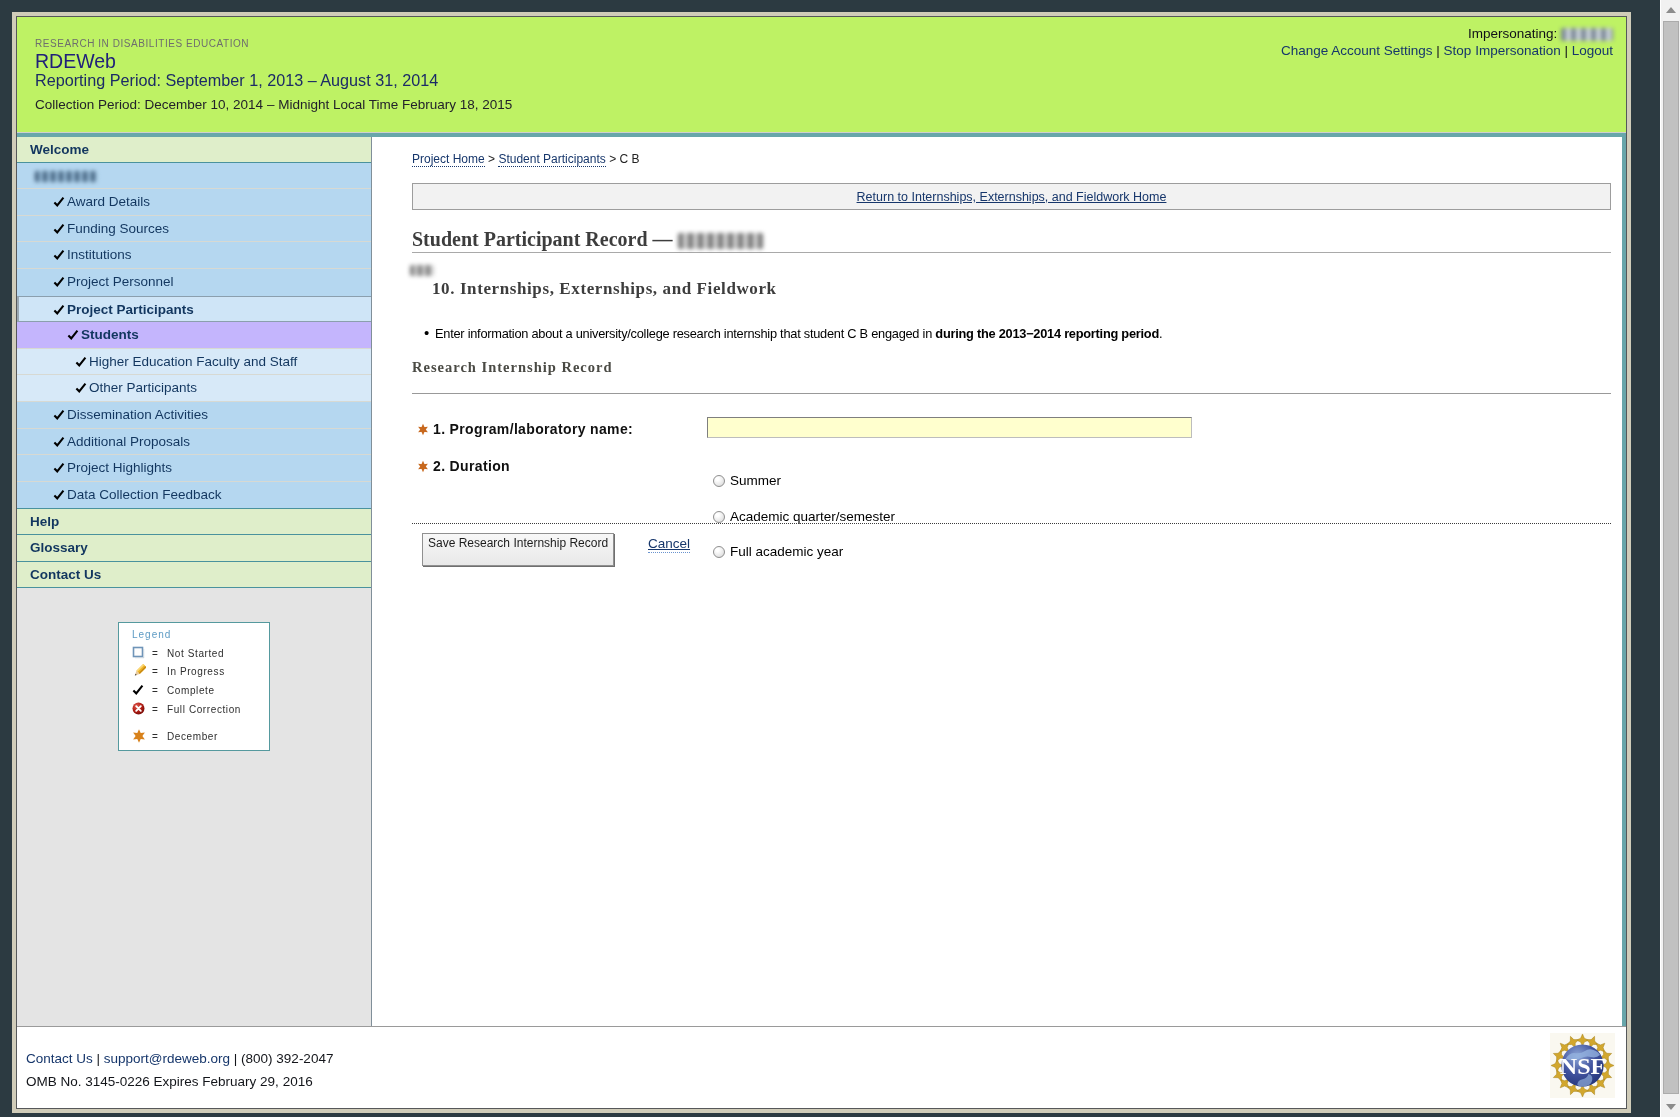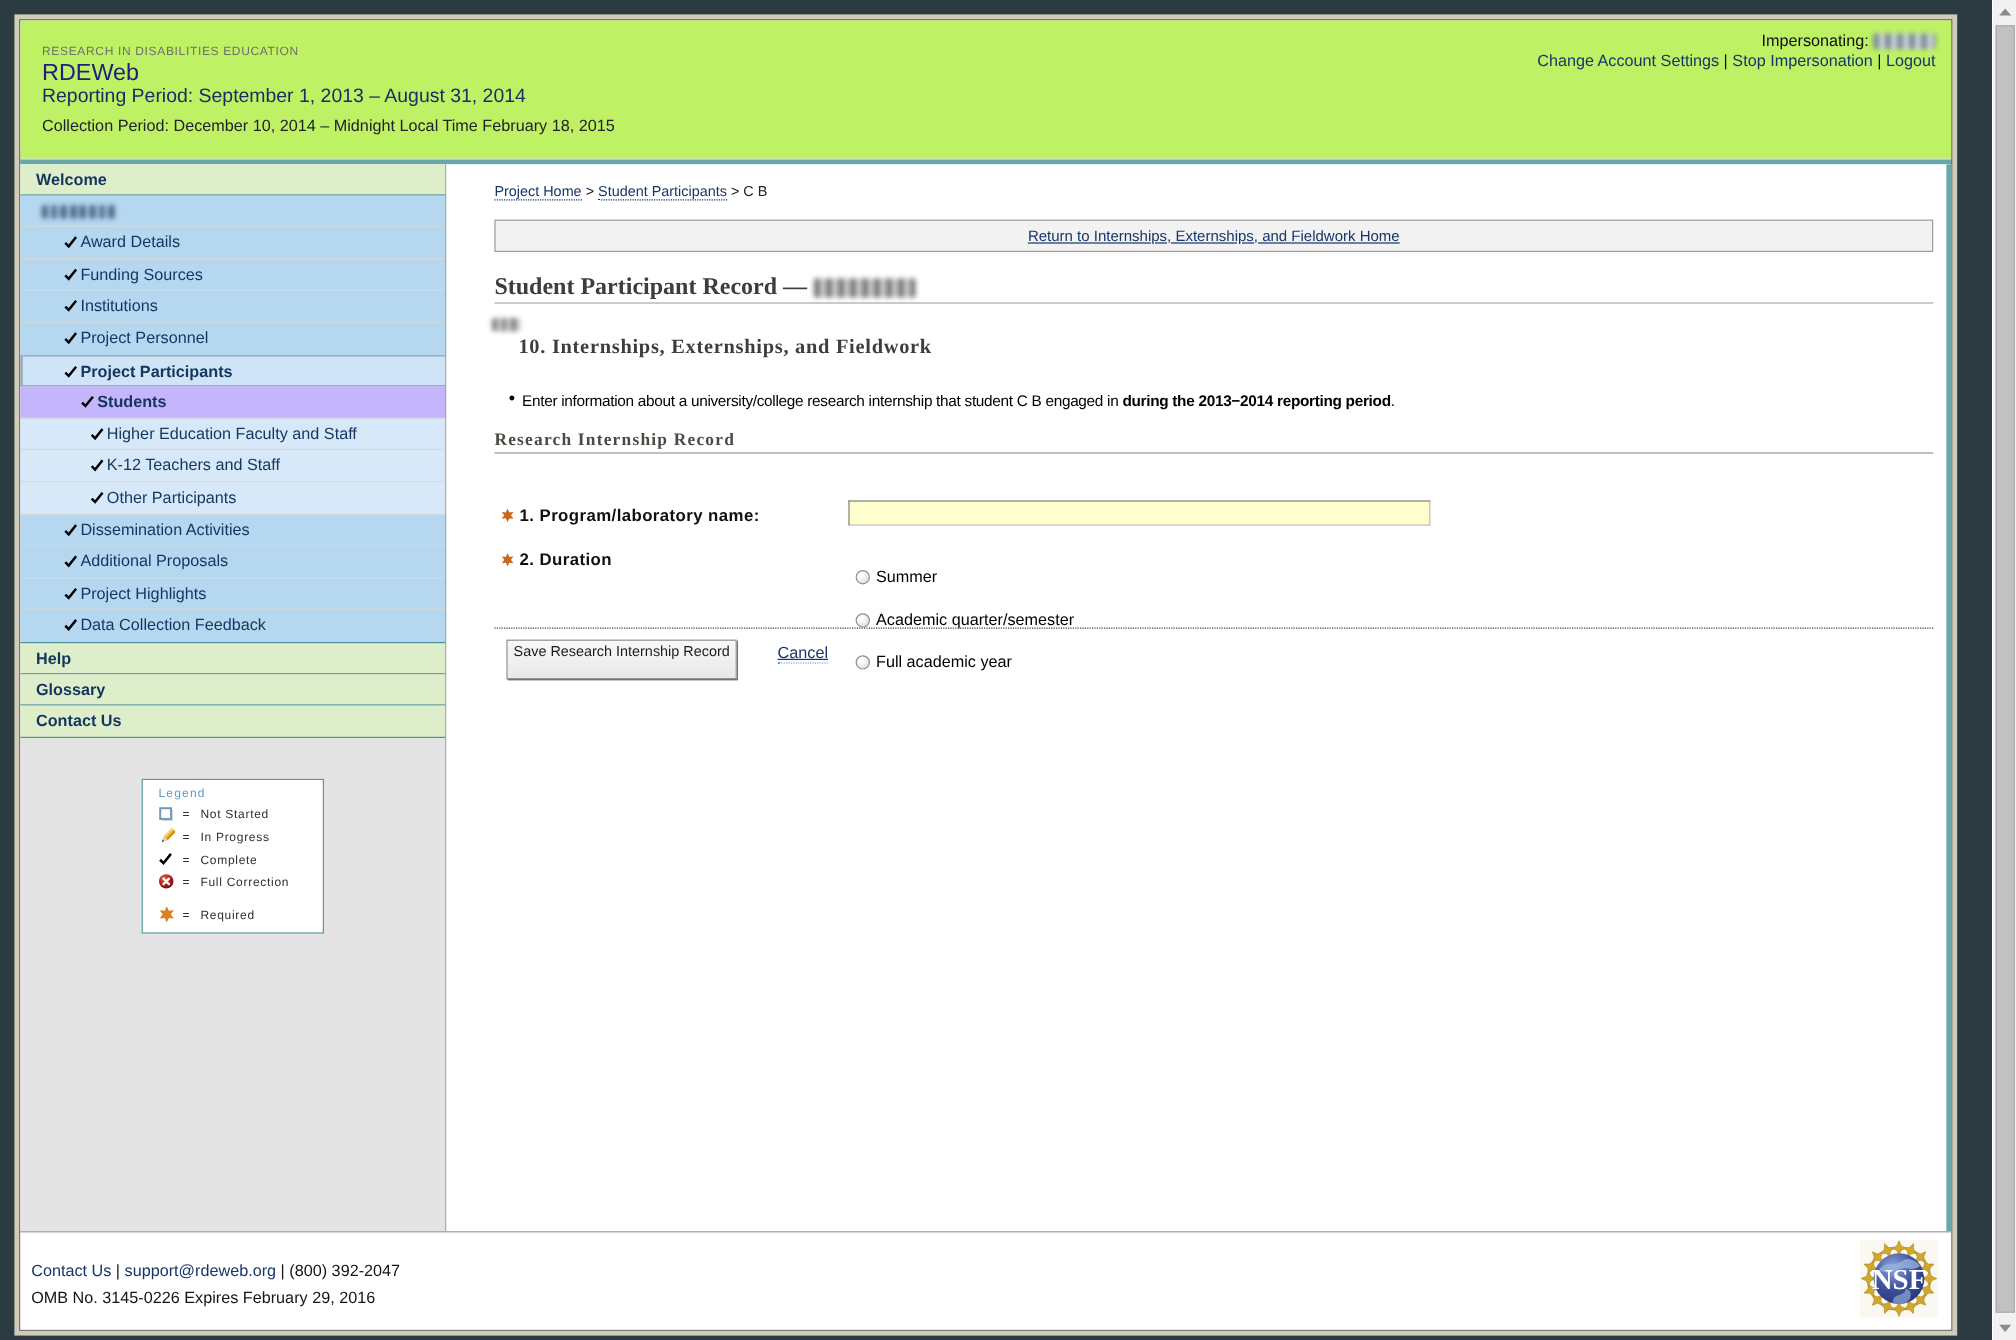--- a/index.html
+++ b/index.html
@@ -59,21 +59,21 @@
 #main { flex:1; position:relative; background:#fff; font-size:13px; border-right:4px solid #68a6aa; }
 .crumb { position:absolute; left:40px; top:15px; font-size:12px; color:#222; }
 .crumb a { color:#16366b; border-bottom:1px dotted #16366b; }
 .retbox { position:absolute; left:40px; top:46px; width:1199px; height:27px; background:#f2f2f2; border:1px solid #9d9d9d; text-align:center; line-height:26px; font-size:12.5px; }
 .retbox a { color:#16366b; text-decoration:underline; }
 h2.rec { position:absolute; left:40px; top:93px; width:1199px; font-family:"Liberation Serif",serif; font-size:20px; line-height:19px; color:#3d3d3d; border-bottom:1px solid #a9a9a9; padding-bottom:3px; }
 .cb { position:absolute; left:38px; top:125px; }
 h3.ten { position:absolute; left:60px; top:142px; font-family:"Liberation Serif",serif; font-size:17px; letter-spacing:0.6px; color:#3d3d3d; }
 .bullet { position:absolute; left:63px; top:189px; font-size:12.8px; letter-spacing:-0.25px; color:#000; }
 .bullet .dot { position:absolute; left:-11px; top:-2px; font-size:15px; letter-spacing:0; }
-h4.rir { position:absolute; left:40px; top:222px; width:1199px; font-family:"Liberation Serif",serif; font-size:14.5px; line-height:16px; letter-spacing:1px; color:#4a4a44; border-bottom:1px solid #999; padding-bottom:2px; }
+h4.rir { position:absolute; left:40px; top:222px; width:1199px; font-family:"Liberation Serif",serif; font-size:14.5px; line-height:16px; letter-spacing:1px; color:#4a4a44; border-bottom:1px solid #999; padding-bottom:18px; }
 .f1lab { position:absolute; left:61px; top:284px; font-size:14px; letter-spacing:0.35px; font-weight:bold; color:#101010; }
 .f2lab { position:absolute; left:61px; top:321px; font-size:14px; letter-spacing:0.35px; font-weight:bold; color:#101010; }
 .ast { position:absolute; left:-16px; top:0px; }
 .fld { position:absolute; left:335px; top:280px; width:485px; height:21px; background:#ffffce; border:1px solid; border-color:#7f7f7f #bdbdbd #bdbdbd #7f7f7f; }
 .radios { position:absolute; left:341px; top:320px; font-size:13.5px; color:#000; }
 .radios .r { position:relative; height:19.6px; padding-left:17px; white-space:nowrap;margin-top:16px; }
 .rb { position:absolute; left:0; top:2px; width:12px; height:12px; border-radius:50%; border:1px solid #8f8f8f; background:radial-gradient(circle at 35% 30%, #ffffff 15%, #e9e9e9 60%, #cfcfcf 100%); }
 .dotline { position:absolute; left:40px; top:386px; width:1199px; border-top:1px dotted #3c3c3c; }
 .savebtn { position:absolute; left:50px; top:396px; height:33px; padding:0 5px; background:linear-gradient(#f8f8f8,#e8e8e8); border:1px solid #909090; box-shadow:1px 1px 0 #6f6f6f; font-size:12px; color:#1c1c1c; line-height:19px; }
 .cancel { position:absolute; left:276px; top:399px; font-size:13.5px; }
@@ -133,23 +133,20 @@
                   <path d="M1.5 6.5 L4.6 9.6 L11.3 1.2" stroke="#000" stroke-width="2.25" fill="none"></path>
                 </svg></span>Project Participants</li>
         <li class="stu"><span class="ck"><svg width="12" height="12" viewBox="0 0 13 12" style="vertical-align:-1px">
                   <path d="M1.5 6.5 L4.6 9.6 L11.3 1.2" stroke="#000" stroke-width="2.25" fill="none"></path>
                 </svg></span>Students</li>
         <li class="sub"><span class="ck"><svg width="12" height="12" viewBox="0 0 13 12" style="vertical-align:-1px">
                   <path d="M1.5 6.5 L4.6 9.6 L11.3 1.2" stroke="#000" stroke-width="2.25" fill="none"></path>
                 </svg></span>Higher Education Faculty and Staff</li>
         <li class="sub"><span class="ck"><svg width="12" height="12" viewBox="0 0 13 12" style="vertical-align:-1px">
                   <path d="M1.5 6.5 L4.6 9.6 L11.3 1.2" stroke="#000" stroke-width="2.25" fill="none"></path>
-                </svg></span>K-12 Teachers and Staff</li>
-        <li class="sub"><span class="ck"><svg width="12" height="12" viewBox="0 0 13 12" style="vertical-align:-1px">
-                  <path d="M1.5 6.5 L4.6 9.6 L11.3 1.2" stroke="#000" stroke-width="2.25" fill="none"></path>
                 </svg></span>Other Participants</li>
         <li class="b"><span class="ck"><svg width="12" height="12" viewBox="0 0 13 12" style="vertical-align:-1px">
                   <path d="M1.5 6.5 L4.6 9.6 L11.3 1.2" stroke="#000" stroke-width="2.25" fill="none"></path>
                 </svg></span>Dissemination Activities</li>
         <li class="b"><span class="ck"><svg width="12" height="12" viewBox="0 0 13 12" style="vertical-align:-1px">
                   <path d="M1.5 6.5 L4.6 9.6 L11.3 1.2" stroke="#000" stroke-width="2.25" fill="none"></path>
                 </svg></span>Additional Proposals</li>
         <li class="b"><span class="ck"><svg width="12" height="12" viewBox="0 0 13 12" style="vertical-align:-1px">
                   <path d="M1.5 6.5 L4.6 9.6 L11.3 1.2" stroke="#000" stroke-width="2.25" fill="none"></path>
                 </svg></span>Project Highlights</li>
@@ -215,21 +212,21 @@
                     </defs>
                     <use href="#wg2" transform="rotate(0 7 7)"></use>
                     <use href="#wg2" transform="rotate(60 7 7)"></use>
                     <use href="#wg2" transform="rotate(120 7 7)"></use>
                     <use href="#wg2" transform="rotate(180 7 7)"></use>
                     <use href="#wg2" transform="rotate(240 7 7)"></use>
                     <use href="#wg2" transform="rotate(300 7 7)"></use>
                     <circle cx="7" cy="7" r="2" fill="#d8821c"></circle>
                   </svg></span>
                 <span class="eq">=</span>
-                <span>Required</span>
+                <span>December</span>
               </div>
         </div>
       </div>
     </div>
     <div id="main">
       <div class="crumb"><a href="#">Project Home</a> &gt; <a href="#">Student Participants</a> &gt; C B</div>
       <div class="retbox"><a href="#">Return to Internships, Externships, and Fieldwork Home</a></div>
       <h2 class="rec">Student Participant Record — <span class="blur" style="width:85px;height:16px;background:repeating-linear-gradient(90deg,#787878 0 5px,#cfcfcf 5px 10px);"></span></h2>
       <div class="cb"><span class="blur" style="width:24px;height:11px;background:repeating-linear-gradient(90deg,#7d7d7d 0 4px,#cfcfcf 4px 8px);"></span></div>
       <h3 class="ten">10. Internships, Externships, and Fieldwork</h3>

